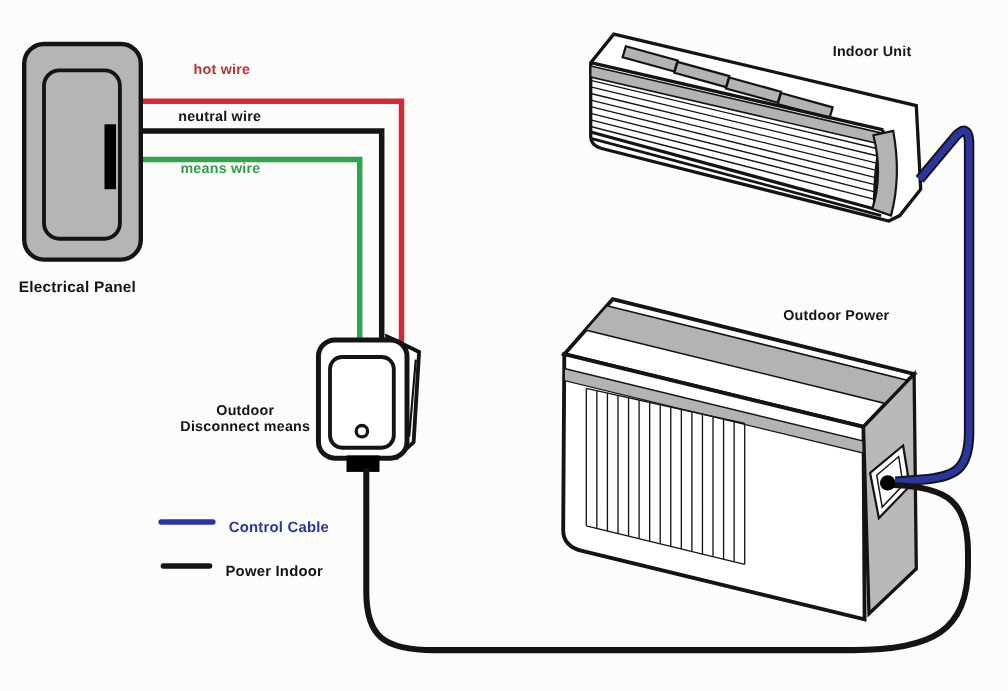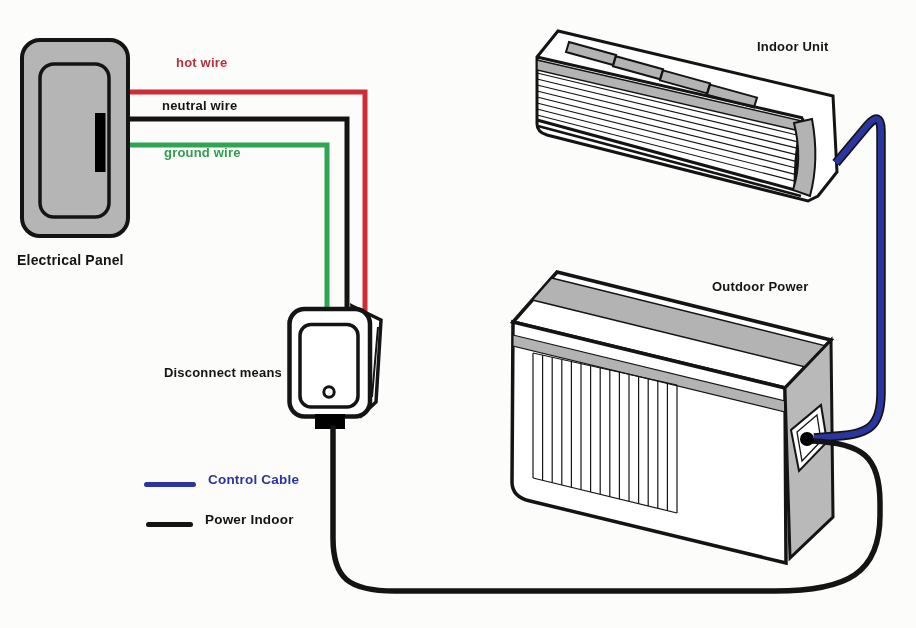--- a/index.html
+++ b/index.html
@@ -10,21 +10,21 @@
   }
   #stage{position:relative;width:916px;height:628px;}
   #diagram-svg{position:absolute;left:0;top:0;}
   .lbl{
     position:absolute;font-weight:bold;font-size:13px;line-height:14px;
     color:var(--ink,#141414);white-space:nowrap;letter-spacing:0.2px;
   }
   .lbl-hot{color:var(--hot-wire-text,#b5323e);}
   .lbl-ground{color:var(--ground-wire-text,#2f9e4f);}
   .lbl-center{text-align:center;white-space:normal;}
-  .legend-row{position:absolute;display:flex;align-items:flex-end;gap:12px;}
+  .legend-row{position:absolute;display:flex;align-items:flex-start;gap:12px;}
   .legend-swatch{display:inline-block;height:5px;border-radius:3px;}
   .legend-label{font-weight:bold;font-size:13.5px;letter-spacing:0.2px;}
 </style>
 </head>
 <body>
 
 <div id="stage">
 
   <svg id="diagram-svg" width="916" height="628" viewBox="0 0 916 628">
 
@@ -115,25 +115,26 @@
     <g>
       <path d="M836 163 L867 126 C876 115 881 117 881 131 L881 393 C881 427 868 434 838 436 L814 438" fill="none" stroke="#141414" stroke-width="9.5" stroke-linejoin="round"></path>
       <path d="M836 163 L867 126 C876 115 881 117 881 131 L881 393 C881 427 868 434 838 436 L814 438" fill="none" style="stroke:var(--control-cable)" stroke-width="6" stroke-linejoin="round"></path>
       <path d="M333 428 L333 538 C333 578 348 591 395 591 L775 591 C848 591 880 573 880 515 L880 503 C880 456 862 443 812 441" fill="none" style="stroke:var(--power-cable)" stroke-width="5.5" stroke-linecap="round"></path>
       <circle cx="807" cy="439" r="7" fill="#000"></circle>
     </g>
   </svg>
 
   <div class="lbl lbl-hot" style="left:176px;top:56px;">hot wire</div>
   <div class="lbl" style="left:162px;top:99px;">neutral wire</div>
-  <div class="lbl lbl-ground" style="left:164px;top:146px;">ground wire</div>
+  <div class="lbl lbl-ground" style="left:164px;top:146px;">means wire</div>
 
   <div class="lbl" style="left:17px;top:253px;font-size:14px;">Electrical Panel</div>
 
   <div class="lbl lbl-center" style="left:139px;top:366px;width:168px;line-height:14.5px;">
+    <div>Outdoor</div>
     <div>Disconnect means</div>
   </div>
 
   <div class="lbl" style="left:721px;top:40px;margin-left:36px;">Indoor Unit</div>
   <div class="lbl" style="left:712px;top:280px;">Outdoor Power</div>
 
   <div class="legend-row" style="left:144px;top:472px;">
     <span class="legend-swatch" style="width: 52px; background: rgb(43, 53, 160);"></span>
     <span class="legend-label" style="color: rgb(43, 53, 160);">Control Cable</span>
   </div>

